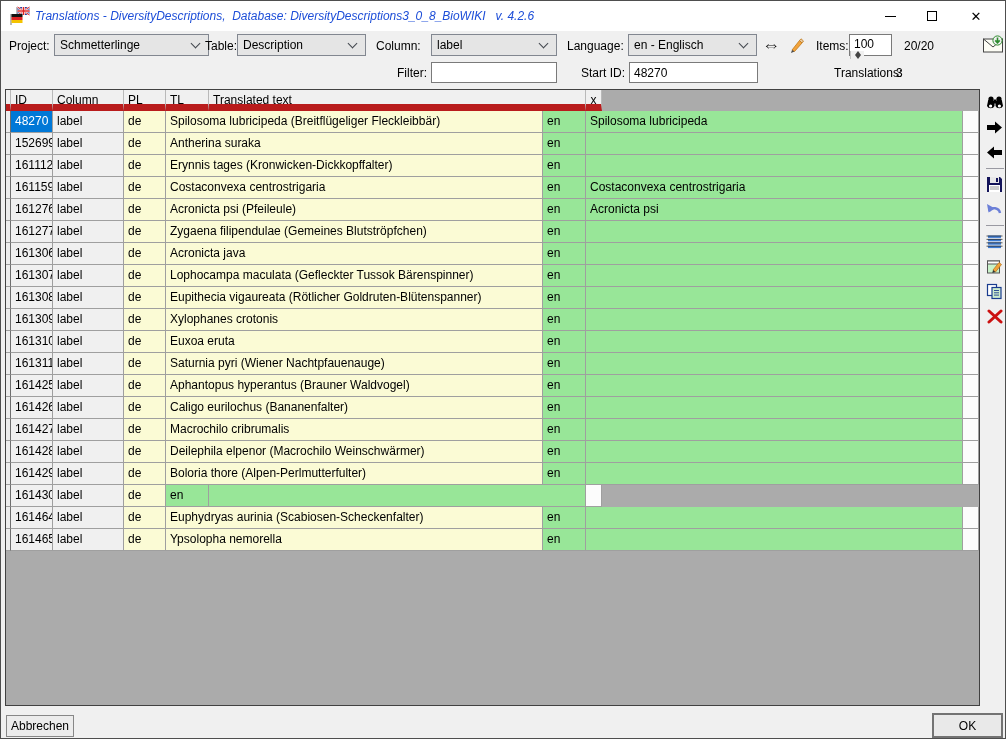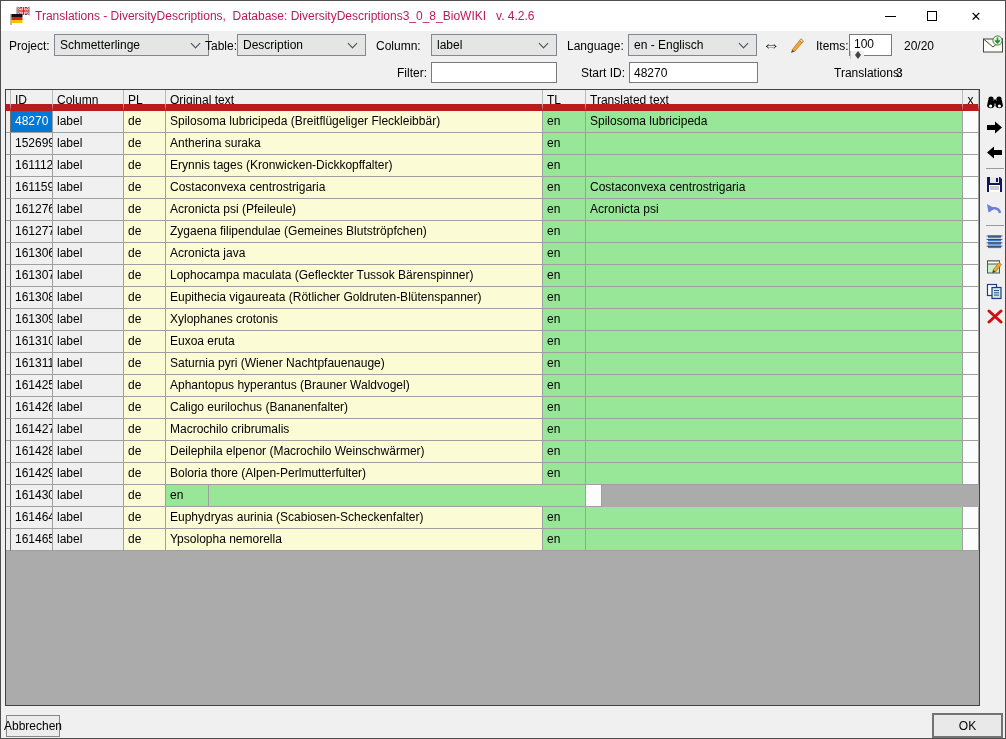--- a/index.html
+++ b/index.html
@@ -5,21 +5,21 @@
   * { margin:0; padding:0; box-sizing:border-box; }
   html,body { width:1006px; height:739px; }
   body {
     position:relative; background:#F0F0F0; overflow:hidden;
     font-family:"Liberation Sans", sans-serif; font-size:12px; color:#000;
     border:1px solid #4E4E4E;
   }
   
   .titlebar { position:absolute; left:0; top:0; width:100%; height:30px; background:#FFFFFF; }
   .app-icon { position:absolute; left:8px; top:5px; width:22px; height:20px; }
-  .title-text { position:absolute; left:34px; top:8px; white-space:pre; color:#be185d; }
+  .title-text { position:absolute; left:34px; top:8px; white-space:pre; color:#1d4ed8;font-style:italic; }
   .winbtn { position:absolute; top:0; width:34px; height:30px; display:flex; align-items:center; justify-content:center; cursor:default; }
   .winbtn.min { left:872px; } .winbtn.max { left:914px; } .winbtn.close { left:958px; }
   .min-glyph { width:11px; height:1px; background:#000; display:block; }
   .max-glyph { width:10px; height:10px; border:1px solid #000; display:block; }
   .close-glyph { font-size:13px; line-height:13px; }
   
   .lbl { position:absolute; white-space:pre; }
   .combo { position:absolute; top:33px; height:22px; background:#E5E5E5; border:1px solid #828790;
            display:flex; align-items:center; padding-left:5px; }
   .combo-text { flex:1; overflow:hidden; white-space:nowrap; }
@@ -53,21 +53,21 @@
   .col-x { width:16px; background:#FCFCFC; }
   .grid-header .col-x { text-align:center; padding-left:0; }
   .cell.sel { background:#0078D7; color:#fff; }
   
   .sidebar { position:absolute; left:981px; top:89px; width:25px; display:flex; flex-direction:column; align-items:center; }
   .side-btn { width:20px; height:17px; margin:4px 0; display:flex; align-items:center; justify-content:center; }
   .side-sep { width:18px; height:0; border-top:1px solid #9A9AA2; margin:3px 0; }
   
   .btn { position:absolute; display:flex; align-items:center; justify-content:center;
          background:#ECECEC; border:1px solid #878787; font-size:12px; cursor:default; }
-  .btn-cancel { left:5px; top:714px; width:54px; height:22px; }
+  .btn-cancel { left:5px; top:714px; width:68px; height:22px; }
   .btn-ok { left:931px; top:712px; width:71px; height:25px; border:2px solid #737373; background:#E9E9E9; }
 </style>
 </head>
 <body>
 
 <div class="titlebar">
   <svg class="app-icon" viewBox="0 0 22 20">
     <line x1="8" y1="1" x2="8" y2="11" stroke="#777" stroke-width="1"></line>
     <rect x="8.5" y="1" width="12" height="8" fill="#2A3F9E"></rect>
     <path d="M8.5 1 L20.5 9 M20.5 1 L8.5 9" stroke="#fff" stroke-width="2"></path>
@@ -157,21 +157,20 @@
 <input class="tinput" style="left: 628px; top: 61px; width: 129px;" value="48270">
 <span class="lbl" style="left:833px; top:65px;">Translations:</span>
 <span class="lbl" style="left:895px; top:65px;">3</span>
 
 <div class="grid">
   <div class="grid-header">
     <div class="cell col-strip"></div>
     <div class="cell col-id">ID</div>
     <div class="cell col-column">Column</div>
     <div class="cell col-pl">PL</div>
-    <div class="cell col-orig">Original text</div>
     <div class="cell col-tl">TL</div>
     <div class="cell col-trans">Translated text</div>
     <div class="cell col-x">x</div>
   </div>
   <div id="grid-rows">
       <div class="grid-row">
         <div class="cell col-strip"></div>
         <div class="cell col-id sel">48270</div>
         <div class="cell col-column">label</div>
         <div class="cell col-pl">de</div>

